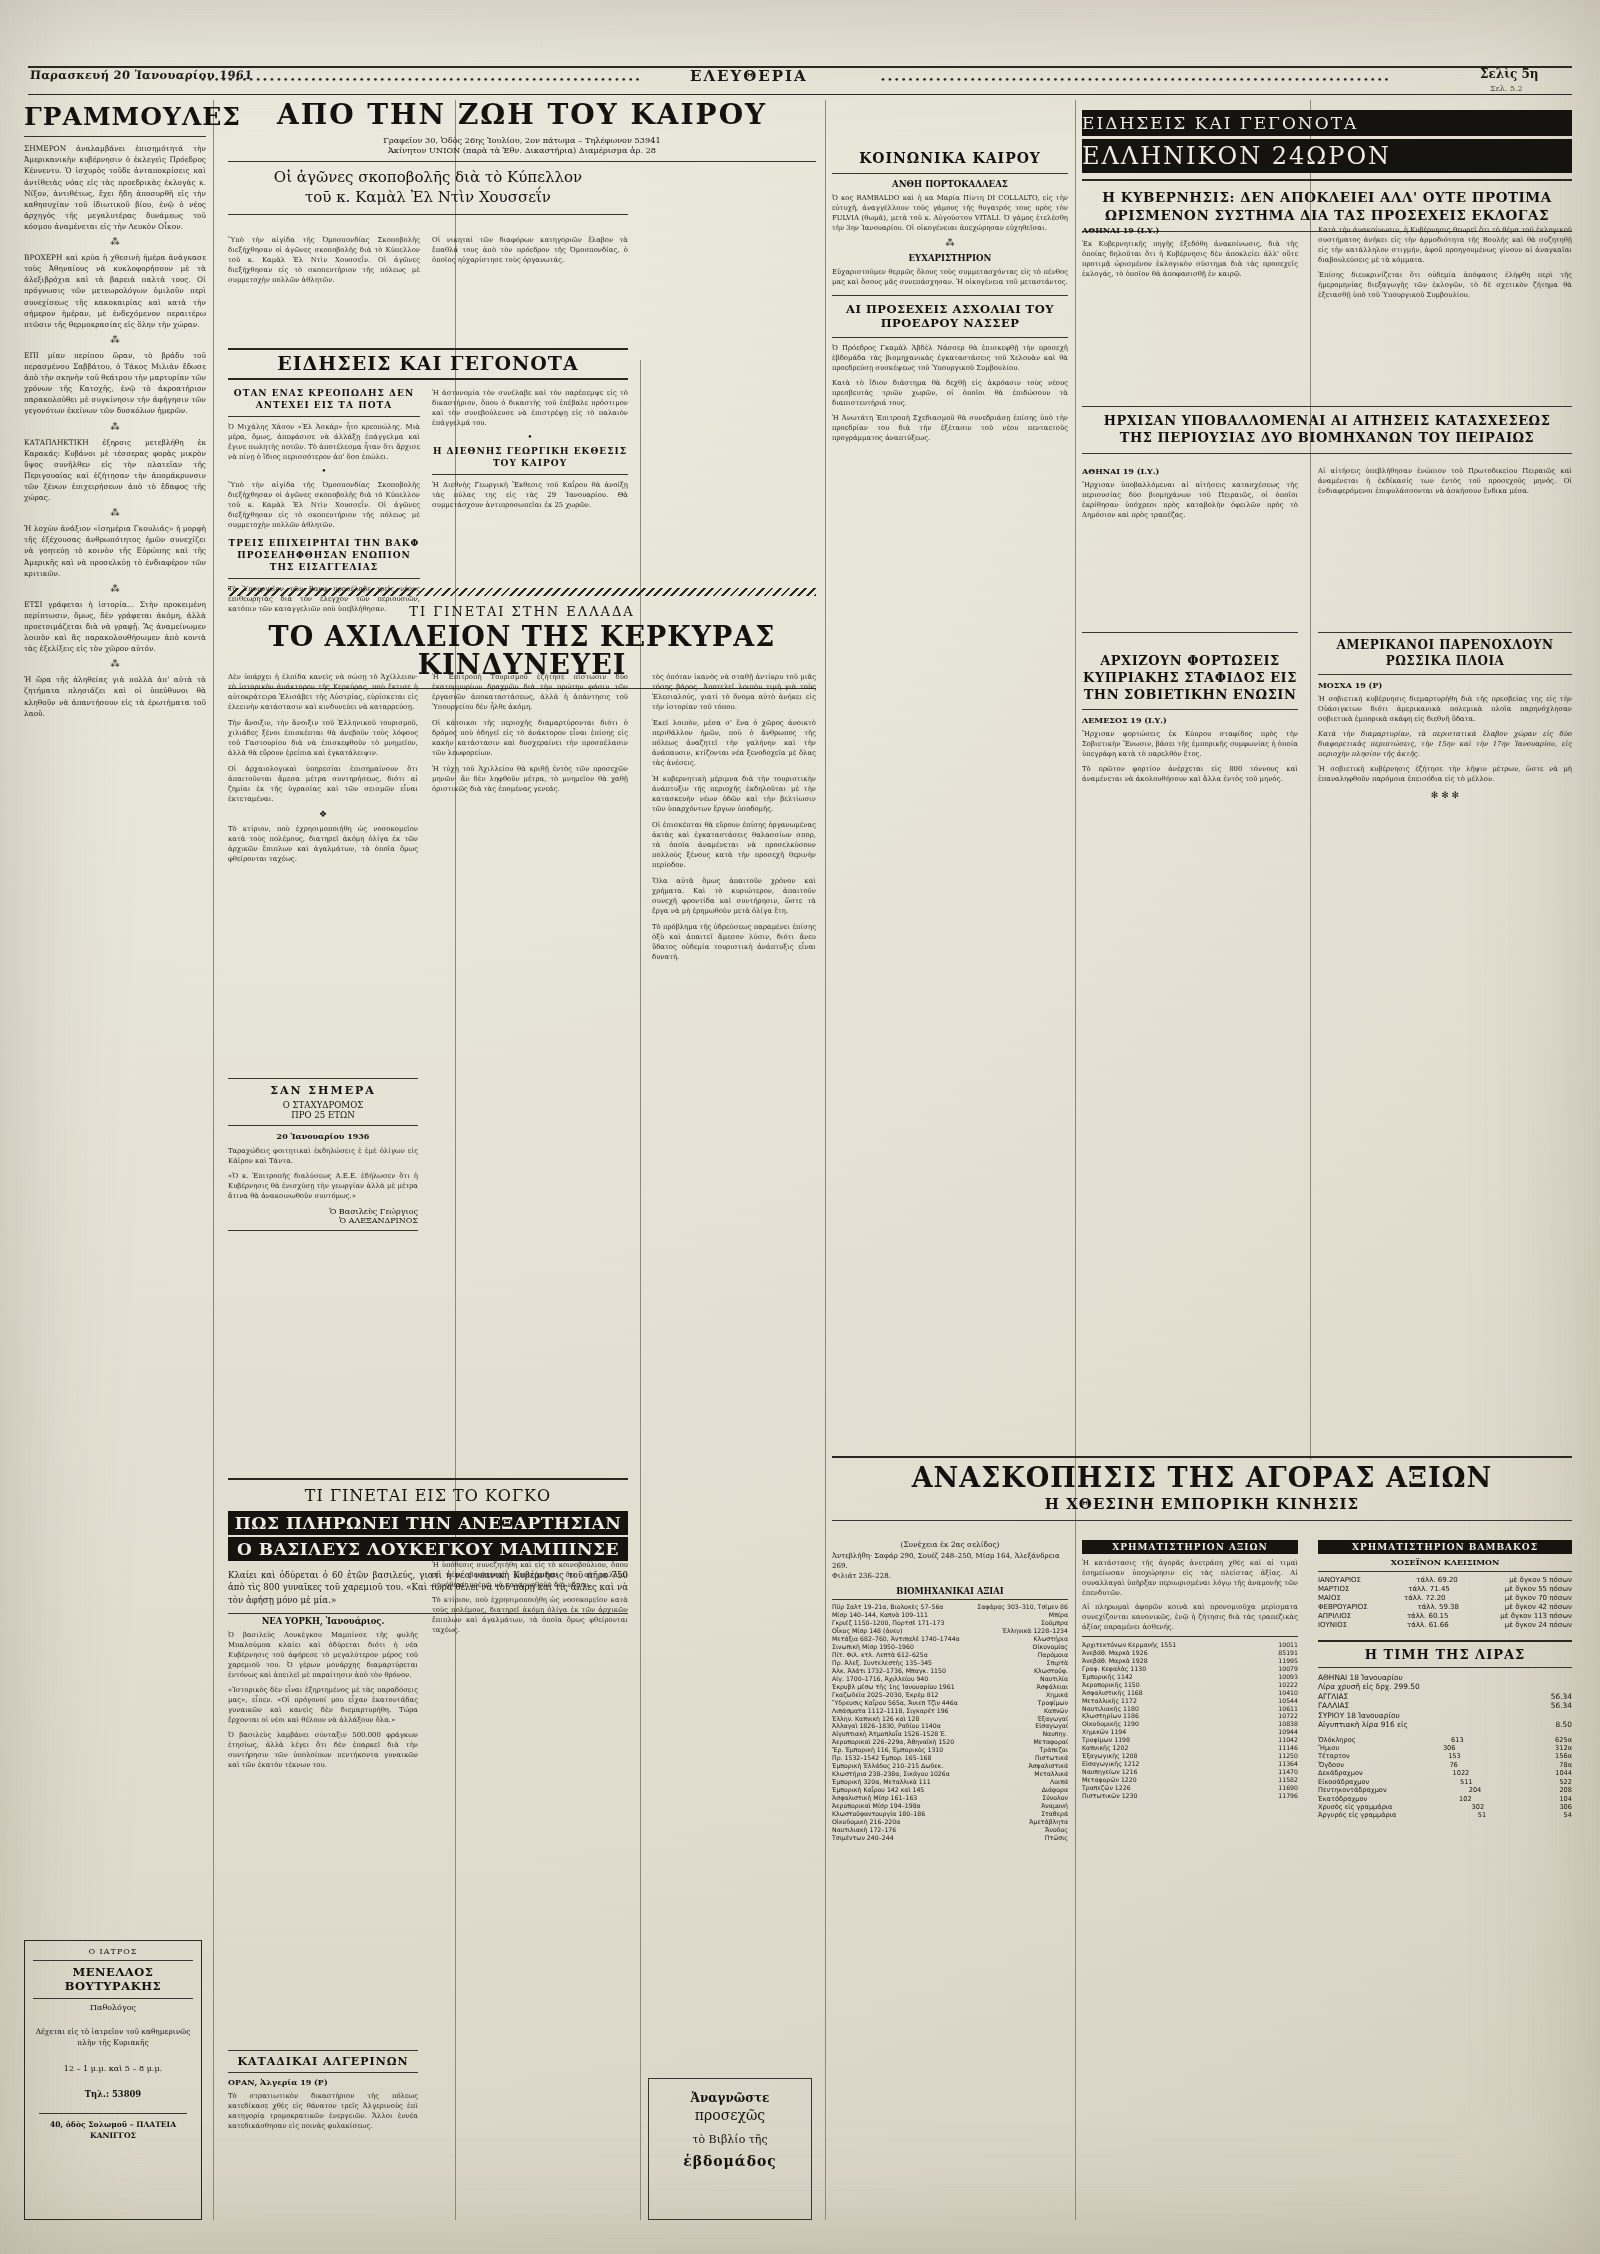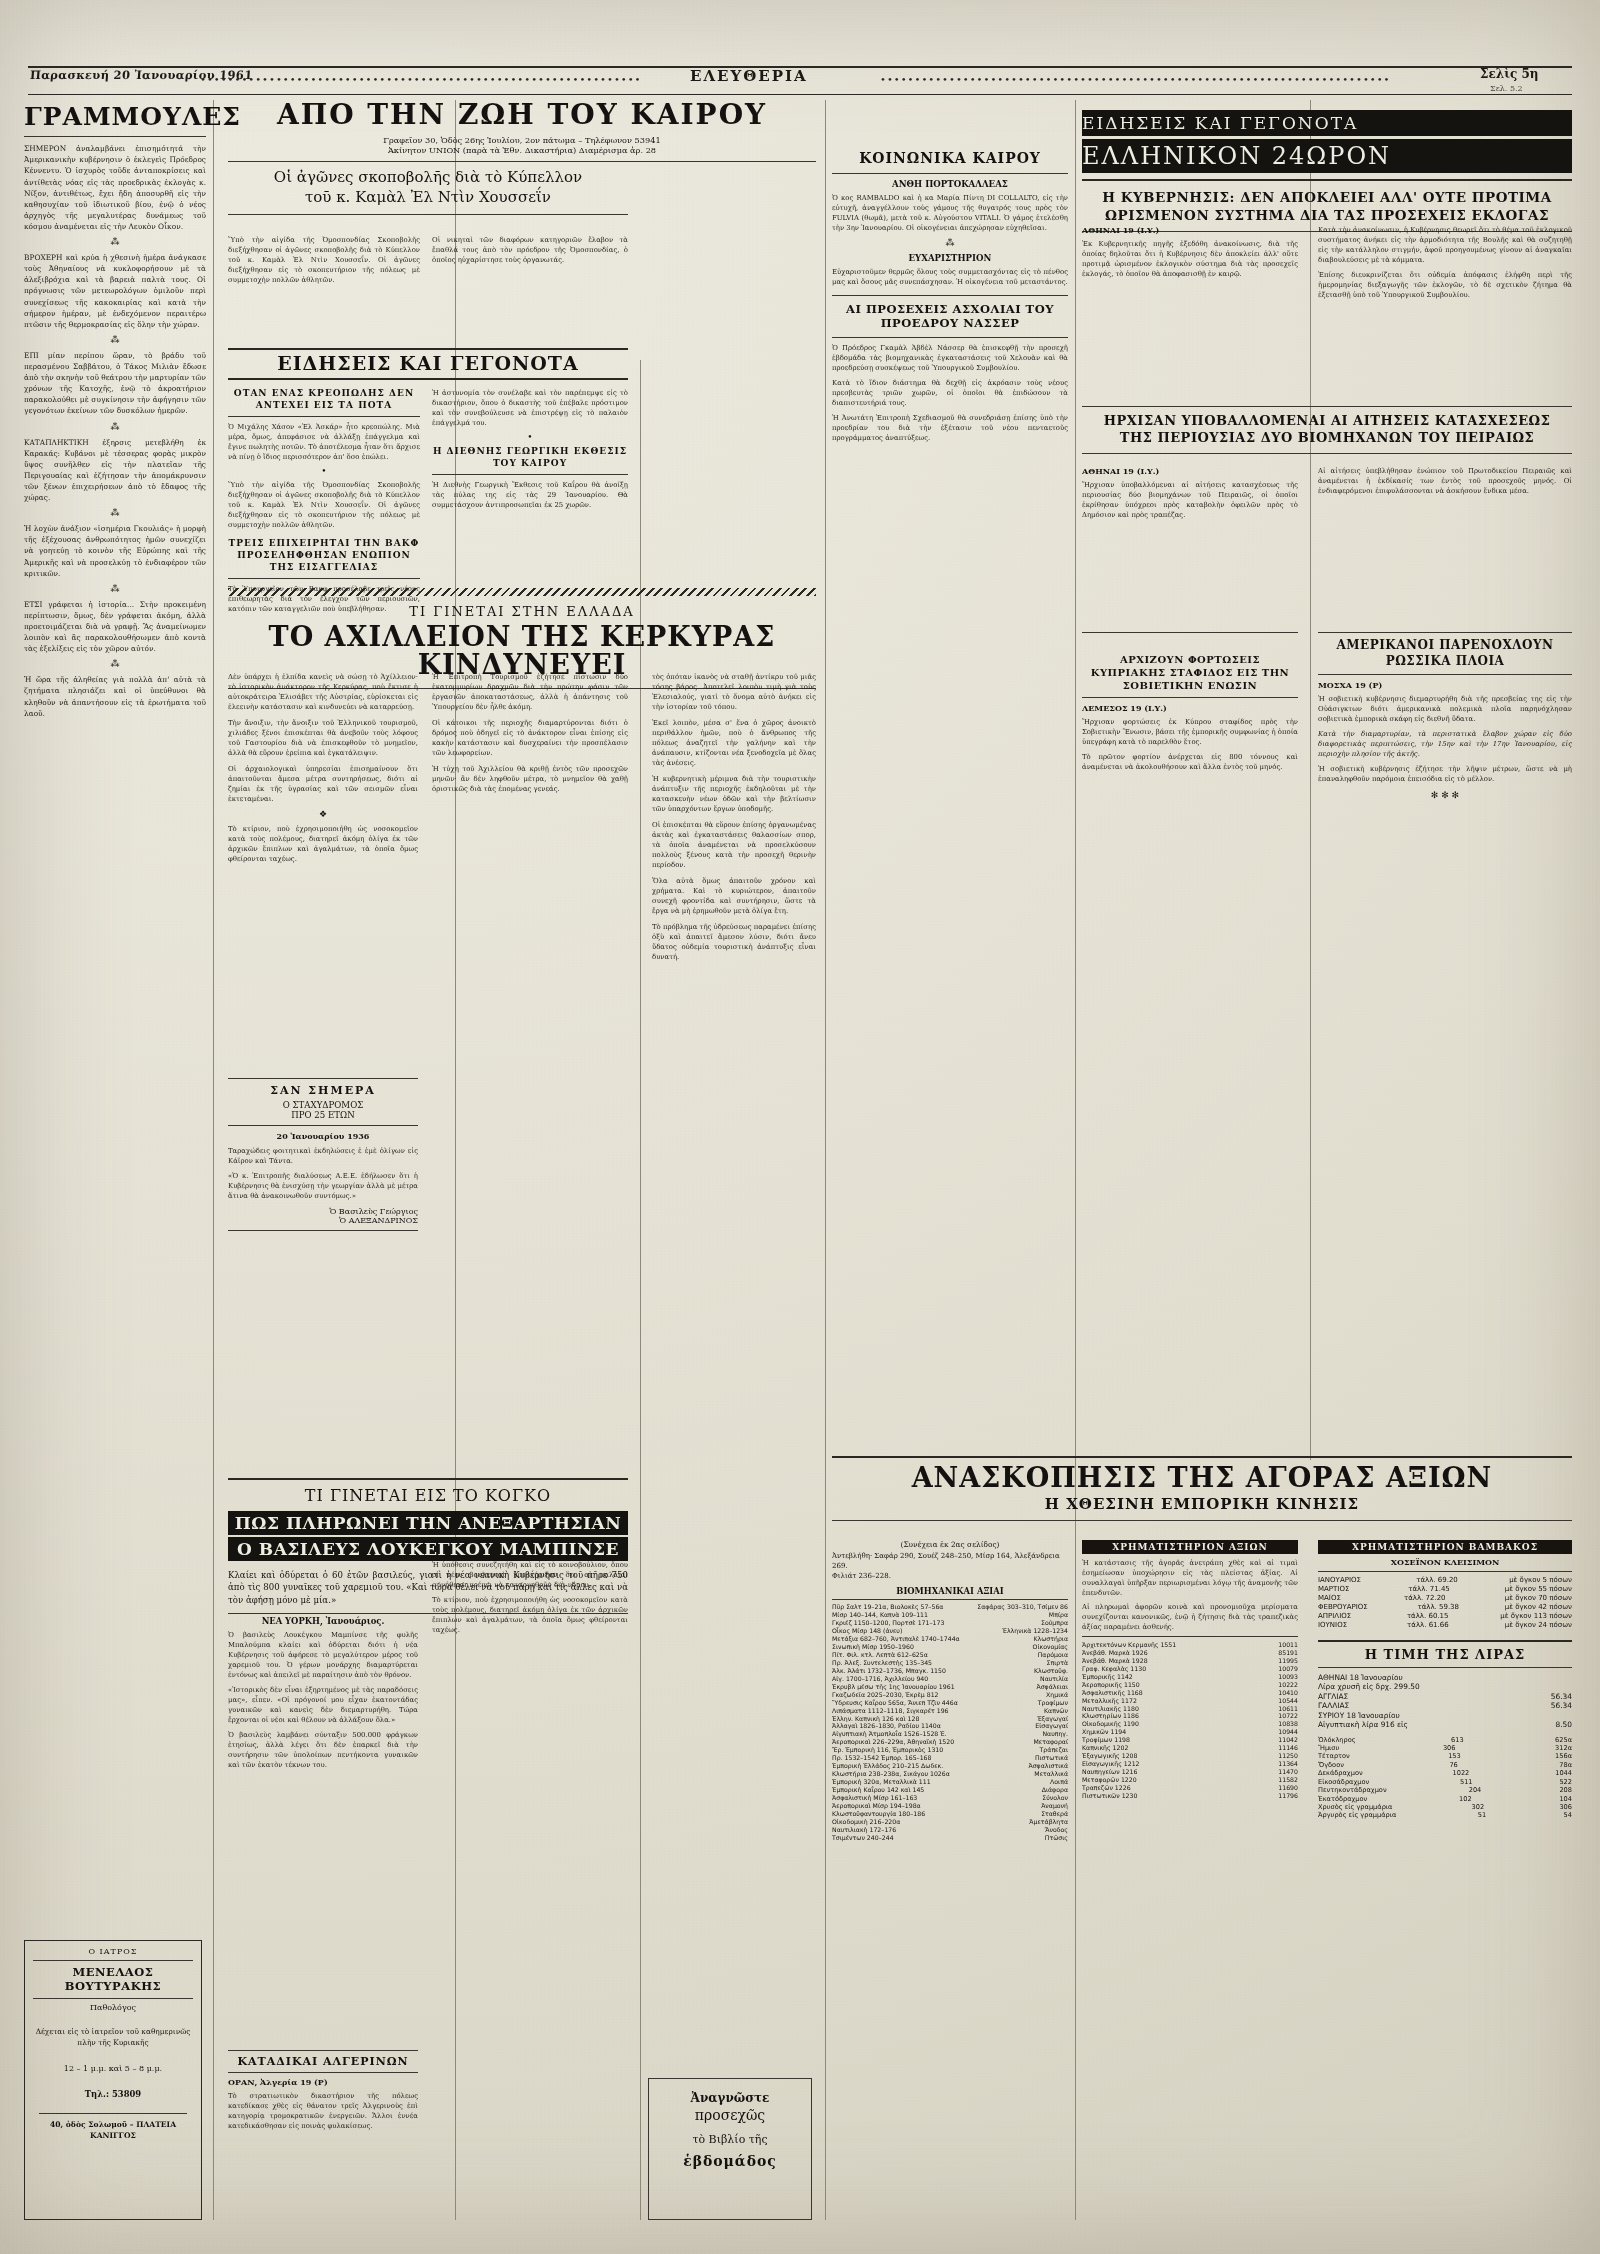--- a/index.html
+++ b/index.html
@@ -261,21 +261,21 @@
 <div class="col" style="left:1082px;top:466px;width:216px;">
   <div style="font-size:8px;font-weight:bold;">ΑΘΗΝΑΙ 19 (Ι.Υ.)</div>
   <div class="tx s" style="margin-top:4px;">Ἤρχισαν ὑποβαλλόμεναι αἱ αἰτήσεις κατασχέσεως τῆς περιουσίας δύο βιομηχάνων τοῦ Πειραιῶς, οἱ ὁποῖοι ἐκρίθησαν ὑπόχρεοι πρὸς καταβολὴν ὀφειλῶν πρὸς τὸ Δημόσιον καὶ πρὸς τραπέζας.</div>
 </div>
 <div class="col" style="left:1318px;top:466px;width:254px;">
   <div class="tx s">Αἱ αἰτήσεις ὑπεβλήθησαν ἐνώπιον τοῦ Πρωτοδικείου Πειραιῶς καὶ ἀναμένεται ἡ ἐκδίκασίς των ἐντὸς τοῦ προσεχοῦς μηνός. Οἱ ἐνδιαφερόμενοι ἐπιφυλάσσονται νὰ ἀσκήσουν ἔνδικα μέσα.</div>
 </div>
 
 <div class="col" style="left:1082px;top:632px;width:216px;">
   <div class="rule" style="margin-bottom:5px;"></div>
-  <div class="hd" style="font-size:10px;line-height:1.3;margin-top:20px;">ΑΡΧΙΖΟΥΝ ΦΟΡΤΩΣΕΙΣ ΚΥΠΡΙΑΚΗΣ ΣΤΑΦΙΔΟΣ ΕΙΣ ΤΗΝ ΣΟΒΙΕΤΙΚΗΝ ΕΝΩΣΙΝ</div>
+  <div class="hd" style="font-size:13px;line-height:1.3;margin-top:20px;">ΑΡΧΙΖΟΥΝ ΦΟΡΤΩΣΕΙΣ ΚΥΠΡΙΑΚΗΣ ΣΤΑΦΙΔΟΣ ΕΙΣ ΤΗΝ ΣΟΒΙΕΤΙΚΗΝ ΕΝΩΣΙΝ</div>
   <div class="rule" style="margin:5px 0;"></div>
   <div style="font-size:8px;font-weight:bold;">ΛΕΜΕΣΟΣ 19 (Ι.Υ.)</div>
   <div class="tx s" style="margin-top:4px;">Ἤρχισαν φορτώσεις ἐκ Κύπρου σταφίδος πρὸς τὴν Σοβιετικὴν Ἕνωσιν, βάσει τῆς ἐμπορικῆς συμφωνίας ἡ ὁποία ὑπεγράφη κατὰ τὸ παρελθὸν ἔτος.</div>
   <div class="tx s" style="margin-top:5px;">Τὸ πρῶτον φορτίον ἀνέρχεται εἰς 800 τόννους καὶ ἀναμένεται νὰ ἀκολουθήσουν καὶ ἄλλα ἐντὸς τοῦ μηνός.</div>
 </div>
 <div class="col" style="left:1318px;top:632px;width:254px;">
   <div class="rule" style="margin-bottom:5px;"></div>
   <div class="hd" style="font-size:12px;line-height:1.3;">ΑΜΕΡΙΚΑΝΟΙ ΠΑΡΕΝΟΧΛΟΥΝ ΡΩΣΣΙΚΑ ΠΛΟΙΑ</div>
   <div class="rule" style="margin:5px 0;"></div>
   <div style="font-size:8px;font-weight:bold;">ΜΟΣΧΑ 19 (Ρ)</div>

